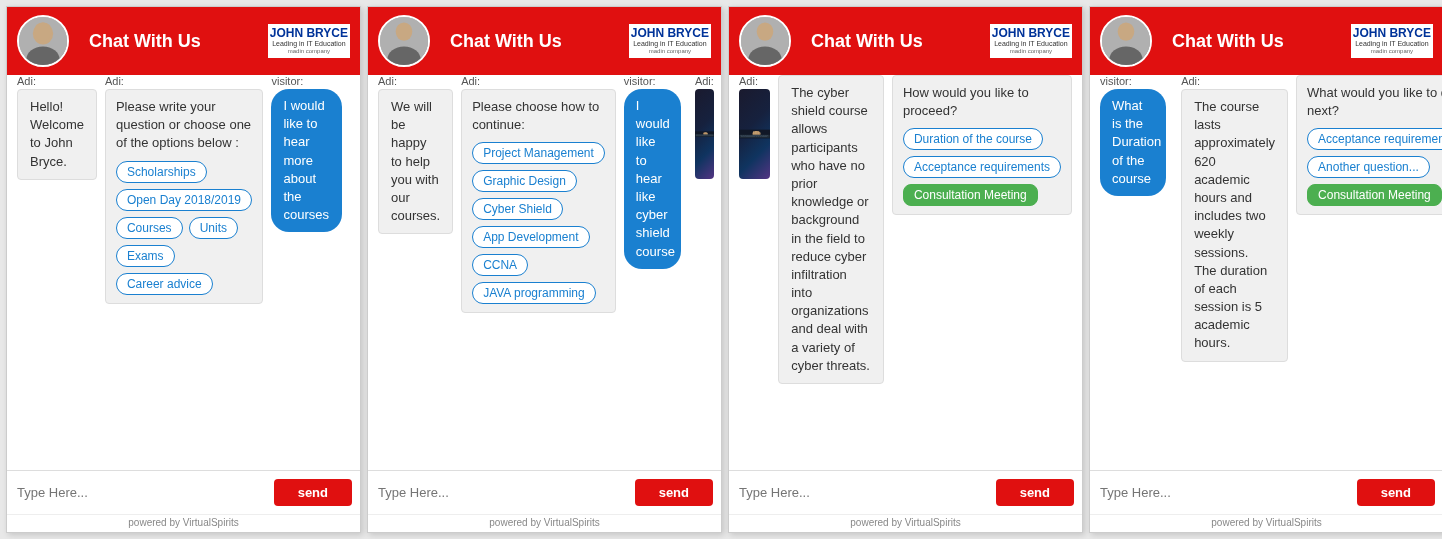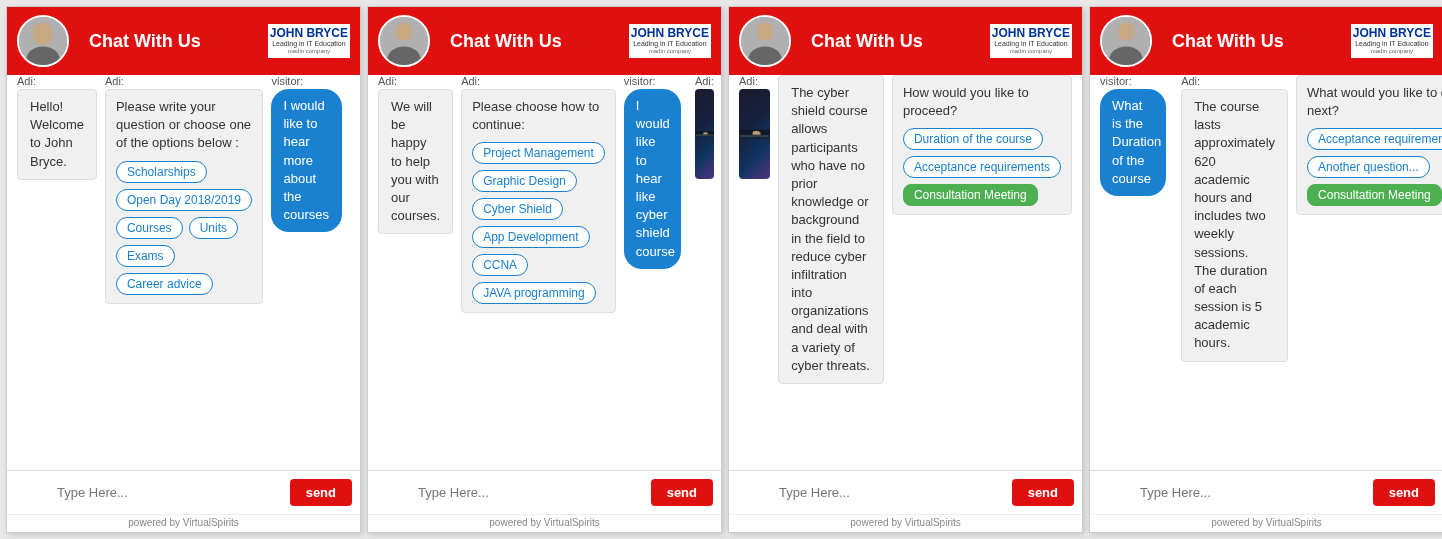--- a/index.html
+++ b/index.html
@@ -198,29 +198,28 @@
       flex-shrink: 0;
     }
 
     .type-input {
       flex: 1;
       border: none;
       outline: none;
       font-size: 13px;
       color: #999;
       padding: 4px 2px;
-      margin-left: 40px;
     }
 
     .send-btn {
       background: #e01010;
       color: #fff;
       border: none;
       border-radius: 4px;
-      padding: 6px 16px;
+      padding: 6px 24px;
       font-size: 13px;
       cursor: pointer;
       font-weight: bold;
     }
 
     .powered-by {
       text-align: center;
       font-size: 10px;
       color: #888;
       padding: 2px 0 4px;

